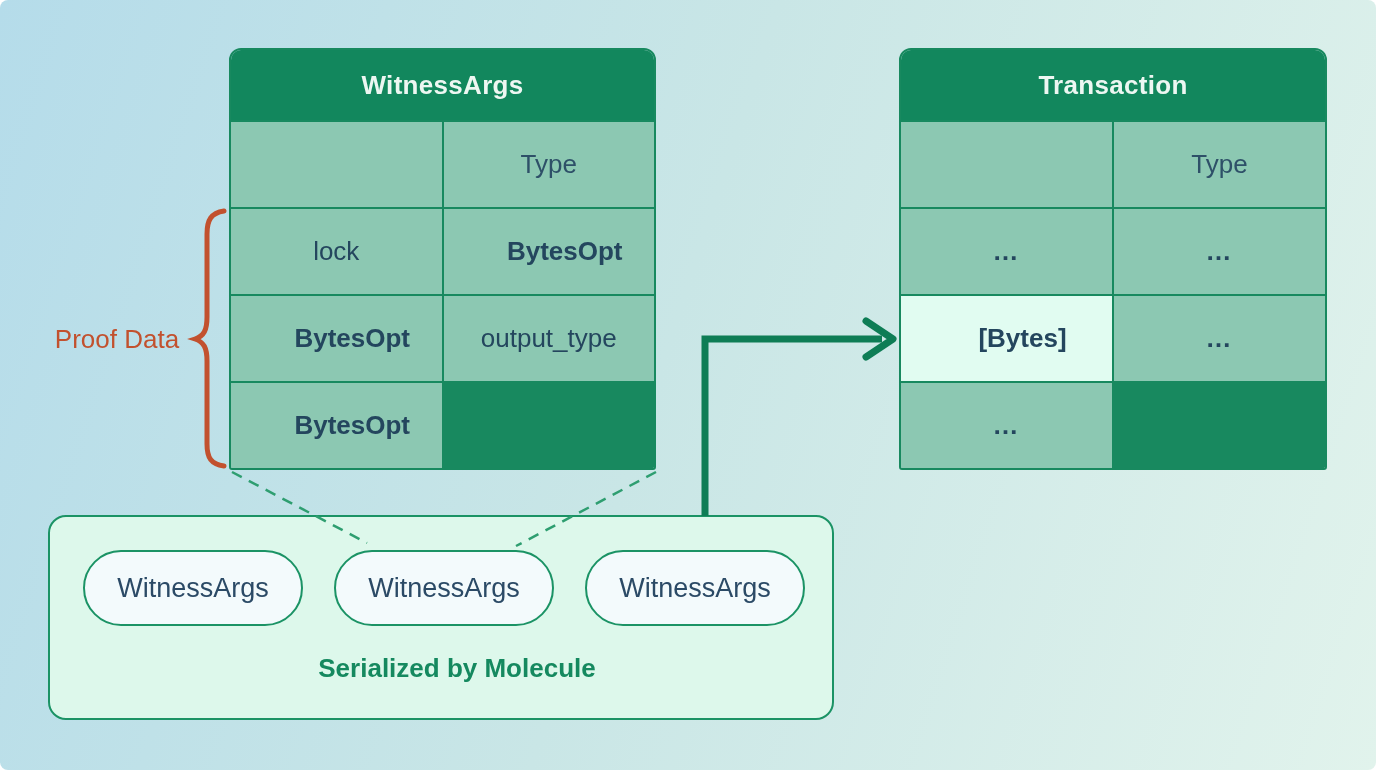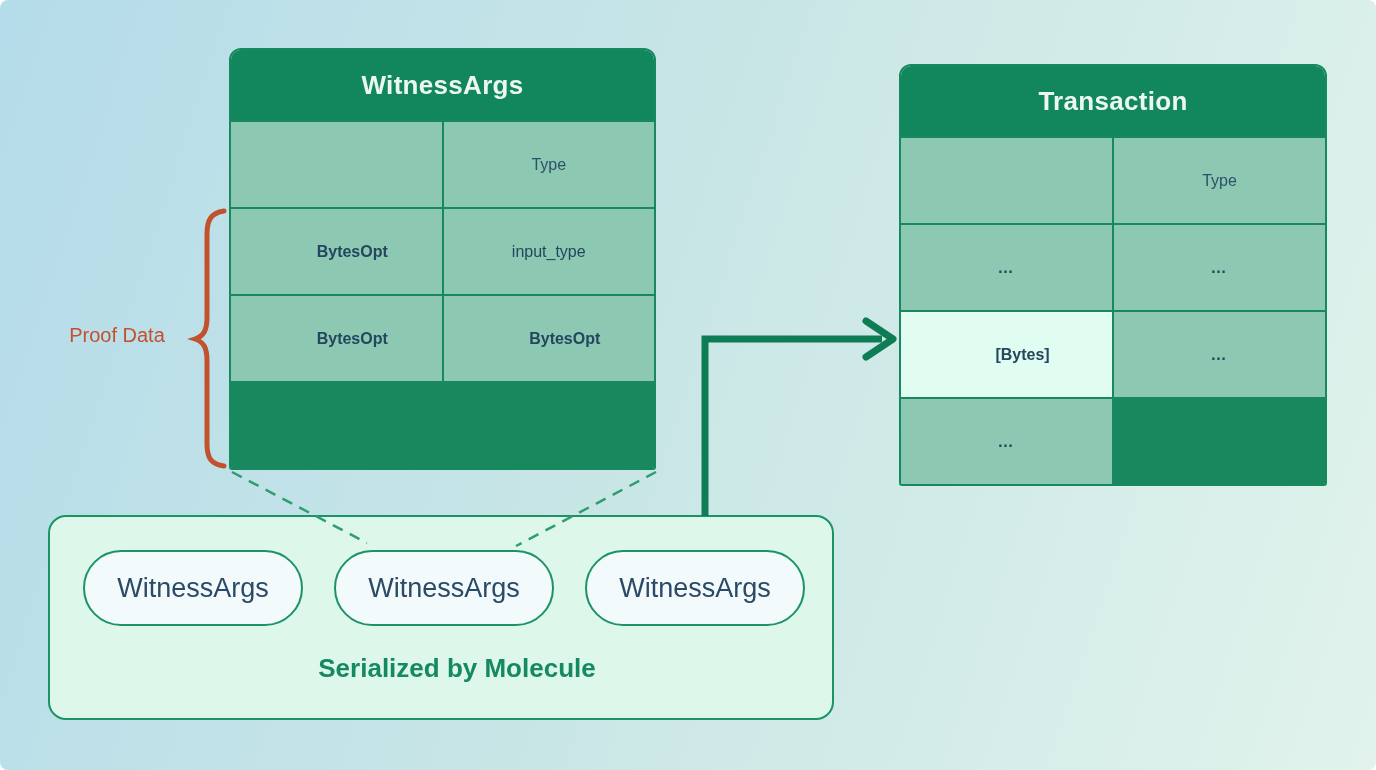--- a/index.html
+++ b/index.html
@@ -27,32 +27,32 @@
   svg.overlay{position:absolute;left:0;top:0;width:1376px;height:770px;z-index:5;pointer-events:none;}
 
   
   .tbl{position:absolute;z-index:2;border:2px solid var(--border-green);
        border-radius:12px 12px 3px 3px;overflow:hidden;display:flex;flex-direction:column;}
   .tbl-header{height:70px;background:var(--header-green);display:flex;align-items:center;justify-content:center;
        color:#EDF7F2;font-size:26px;font-weight:700;letter-spacing:.3px;}
   .tbl-body{flex:1;display:grid;grid-template-columns:1fr 1fr;grid-template-rows:repeat(4,1fr);
        background:var(--border-green);gap:2px;padding-top:2px;}
   .cell{display:flex;align-items:center;justify-content:center;
-       background:rgba(236,252,246,0.55);color:var(--text-navy);font-size:16px;}
+       background:rgba(236,252,246,0.55);color:var(--text-navy);font-size:26px;}
   .cell.type-val{font-weight:700;padding-left:32px;}
   .cell.dots{font-weight:700;letter-spacing:2px;}
   .cell.hl{background:var(--highlight-row);}
   .cell.type-label{color:#2E5068;}
 
   #witness-args-table{left:229px;top:48px;width:427px;height:422px;}
-  #transaction-table{left:899px;top:64px;width:428px;height:422px;}
+  #transaction-table{left:899px;top:48px;width:428px;height:422px;}
 
   
   .proof-label{position:absolute;left:48px;top:324px;width:138px;text-align:center;z-index:2;
-       color:var(--accent-orange);font-size:20px;}
+       color:var(--accent-orange);font-size:26px;}
 
   
   .serial-box{position:absolute;left:48px;top:515px;width:786px;height:205px;z-index:2;
        background:var(--box-fill);border:2.5px solid #1B9365;border-radius:18px;}
   .pill{position:absolute;top:33px;width:220px;height:76px;border-radius:38px;
        background:var(--pill-fill);border:2.5px solid #1B9365;
        display:flex;align-items:center;justify-content:center;
        color:#2B4A66;font-size:27px;}
   .pill.p1{left:33px;} .pill.p2{left:284px;} .pill.p3{left:535px;}
   .serial-caption{position:absolute;left:0;right:0;top:136px;text-align:center;
@@ -62,25 +62,26 @@
 <body>
 
 <div id="canvas">
 
   <div class="tbl" id="witness-args-table">
     <div class="tbl-header">WitnessArgs</div>
     <div class="tbl-body">
       <div class="cell"></div>
       <div class="cell type-label">Type</div>
 
+      <div class="cell">lock</div>
       <div class="cell type-val">BytesOpt</div>
 
-      <div class="cell">input_type</div>
       <div class="cell type-val">BytesOpt</div>
 
+      <div class="cell">output_type</div>
       <div class="cell type-val">BytesOpt</div>
     </div>
   </div>
 
   <div class="tbl" id="transaction-table">
     <div class="tbl-header">Transaction</div>
     <div class="tbl-body">
       <div class="cell"></div>
       <div class="cell type-label">Type</div>
 

